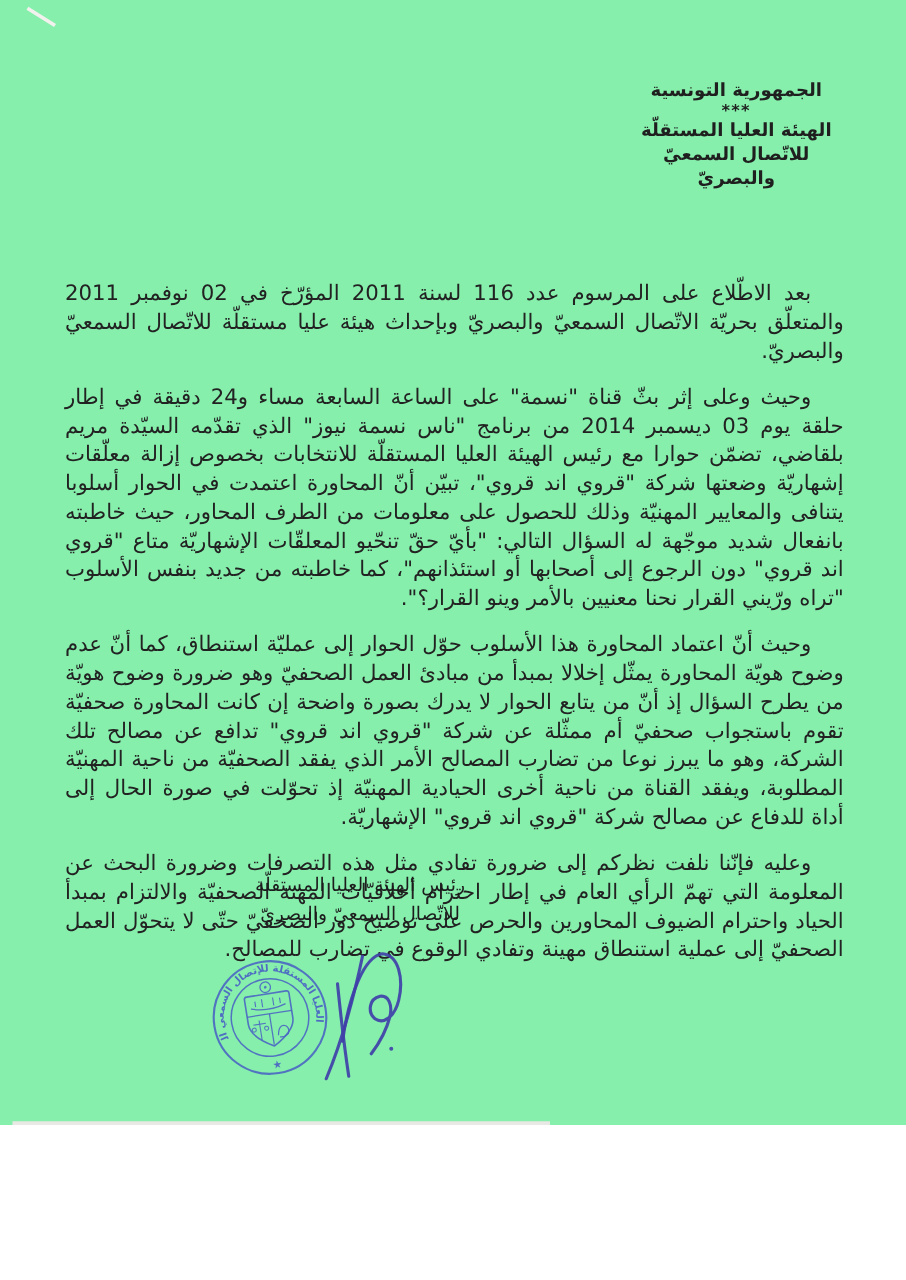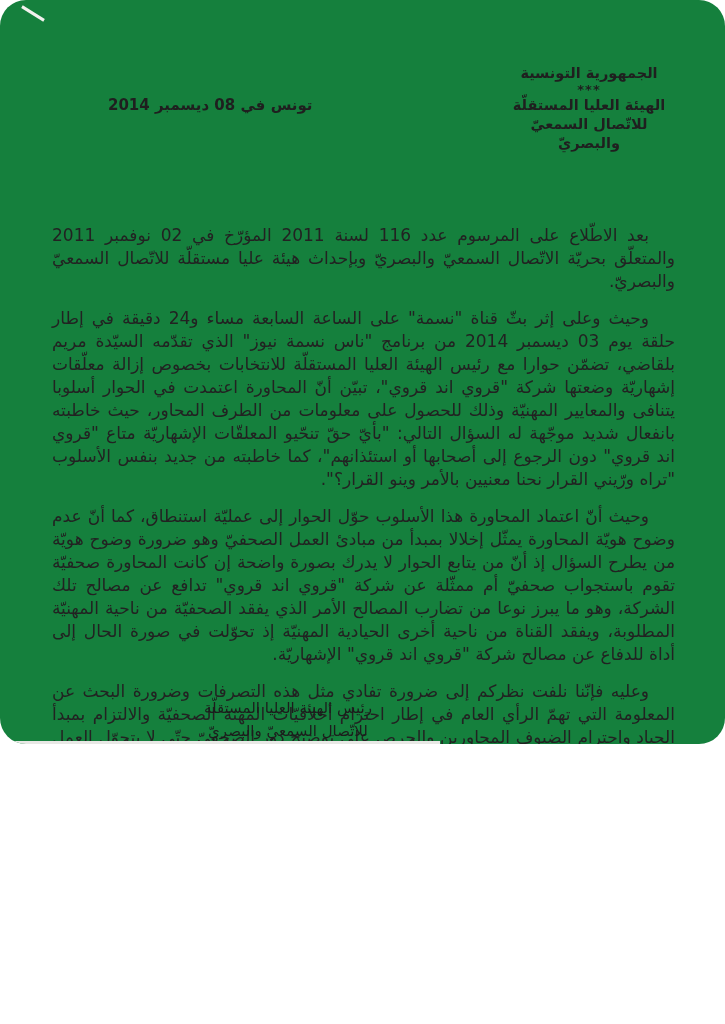--- a/index.html
+++ b/index.html
@@ -4,25 +4,24 @@
 <style>
   * { margin: 0; padding: 0; box-sizing: border-box; }
   html, body { background: #ffffff; }
   body {
     font-family: "DejaVu Sans", sans-serif;
     color: #1f1f1f;
   }
   .page {
     position: relative;
     width: 725px;
-    height: 744px;
+    height: 900px;
     margin: 0 auto;
-    background: #15803d;
+    background: #86efac;
     overflow: hidden;
-    border-radius: 26px;
   }
   
   .letterhead {
     position: absolute;
     top: 64px;
     right: 46px;
     width: 180px;
     text-align: center;
     font-weight: bold;
     font-size: 14.5px;
@@ -140,21 +139,20 @@
 
 <div class="page">
 
   <div class="letterhead">
     <div>الجمهورية التونسية</div>
     <div class="stars">***</div>
     <div>الهيئة العليا المستقلّة</div>
     <div>للاتّصال السمعيّ والبصريّ</div>
   </div>
 
-  <div class="place-date">تونس في 08 ديسمبر 2014</div>
 
 
   <div class="body-text">
     <p>بعد الاطّلاع على المرسوم عدد 116 لسنة 2011 المؤرّخ في 02 نوفمبر 2011 والمتعلّق بحريّة الاتّصال السمعيّ والبصريّ وبإحداث هيئة عليا مستقلّة للاتّصال السمعيّ والبصريّ.</p>
     <p>وحيث وعلى إثر بثّ قناة "نسمة" على الساعة السابعة مساء و24 دقيقة في إطار حلقة يوم 03 ديسمبر 2014 من برنامج "ناس نسمة نيوز" الذي تقدّمه السيّدة مريم بلقاضي، تضمّن حوارا مع رئيس الهيئة العليا المستقلّة للانتخابات بخصوص إزالة معلّقات إشهاريّة وضعتها شركة "قروي اند قروي"، تبيّن أنّ المحاورة اعتمدت في الحوار أسلوبا يتنافى والمعايير المهنيّة وذلك للحصول على معلومات من الطرف المحاور، حيث خاطبته بانفعال شديد موجّهة له السؤال التالي: "بأيّ حقّ تنحّيو المعلقّات الإشهاريّة متاع "قروي اند قروي" دون الرجوع إلى أصحابها أو استئذانهم"، كما خاطبته من جديد بنفس الأسلوب "تراه ورّيني القرار نحنا معنيين بالأمر وينو القرار؟".</p>
     <p>وحيث أنّ اعتماد المحاورة هذا الأسلوب حوّل الحوار إلى عمليّة استنطاق، كما أنّ عدم وضوح هويّة المحاورة يمثّل إخلالا بمبدأ من مبادئ العمل الصحفيّ وهو ضرورة وضوح هويّة من يطرح السؤال إذ أنّ من يتابع الحوار لا يدرك بصورة واضحة إن كانت المحاورة صحفيّة تقوم باستجواب صحفيّ أم ممثّلة عن شركة "قروي اند قروي" تدافع عن مصالح تلك الشركة، وهو ما يبرز نوعا من تضارب المصالح الأمر الذي يفقد الصحفيّة من ناحية المهنيّة المطلوبة، ويفقد القناة من ناحية أخرى الحيادية المهنيّة إذ تحوّلت في صورة الحال إلى أداة للدفاع عن مصالح شركة "قروي اند قروي" الإشهاريّة.</p>
     <p>وعليه فإنّنا نلفت نظركم إلى ضرورة تفادي مثل هذه التصرفات وضرورة البحث عن المعلومة التي تهمّ الرأي العام في إطار احترام أخلاقيّات المهنة الصحفيّة والالتزام بمبدأ الحياد واحترام الضيوف المحاورين والحرص على توضيح دور الصحفيّ حتّى لا يتحوّل العمل الصحفيّ إلى عملية استنطاق مهينة وتفادي الوقوع في تضارب للمصالح.</p>
   </div>
 
   <div class="sig-block">

